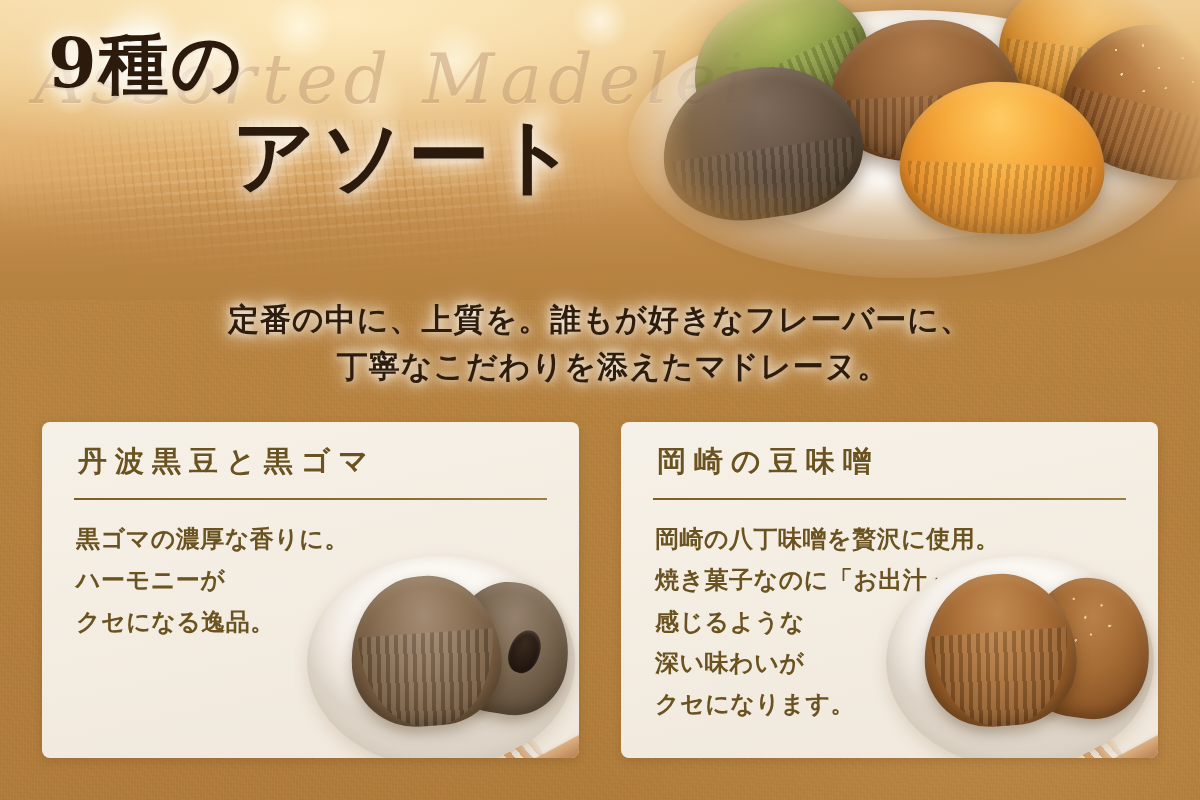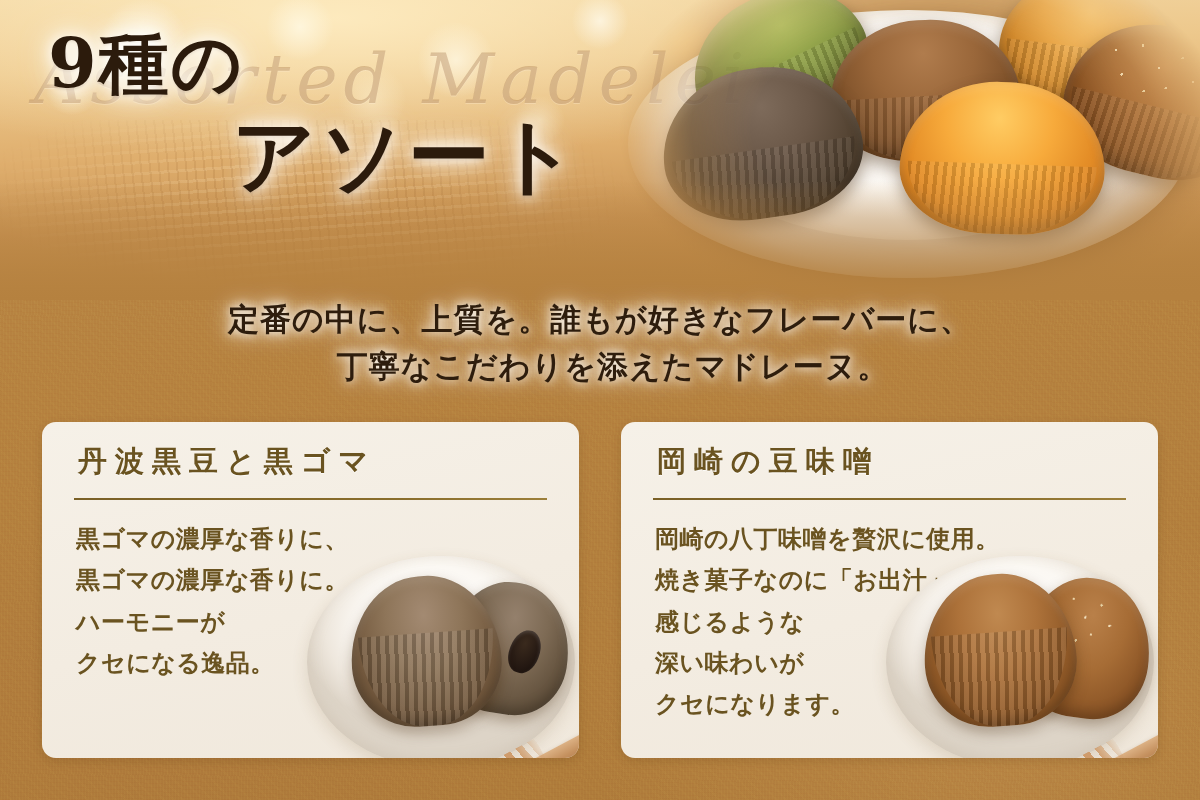--- a/index.html
+++ b/index.html
@@ -161,21 +161,21 @@
       0 0 28px rgba(255,250,235,.55);
   }
   .subtitle span{ display:block; }
   .subtitle .s2{ padding-left:26px; }
 
   
   .cards{ position:absolute; left:42px; top:422px; width:1116px; height:336px; display:flex; gap:42px; }
   .card{
     position:relative; width:537px; height:336px;
     background:linear-gradient(168deg,#f6f1e8 0%,#f3ece1 55%,#f0e8dc 100%);
-    border-radius:14px; overflow:hidden;
+    border-radius:8px; overflow:hidden;
     box-shadow:0 3px 10px rgba(80,46,14,.16);
     padding-left:47px;
   }
   .card-title{
     position:absolute; left:36px; top:20px;
     font-family:"DejaVu Serif","Liberation Serif",serif;
     font-weight:700; font-size:29px; letter-spacing:8px;
     color:#6a5320;
     text-shadow:0 1px 0 rgba(255,255,255,.7);
     white-space:nowrap;
@@ -297,21 +297,20 @@
     <span class="s1">定番の中に、上質を。誰もが好きなフレーバーに、</span>
     <span class="s2">丁寧なこだわりを添えたマドレーヌ。</span>
   </div>
 
   <div class="cards">
 
     <div class="card">
       <div class="card-title">丹波黒豆と黒ゴマ</div>
       <div class="card-rule"></div>
       <div class="card-body">
-        <span>黒ゴマの濃厚な香りに、</span>
         <span>黒ゴマの濃厚な香りに。</span>
         <span>ハーモニーが</span>
         <span>クセになる逸品。</span>
       </div>
       <div class="card-photo">
         <div class="card-plate"></div>
         <div class="cm cs-back">
           <div class="dome"></div>
             <div class="bean"></div>
         </div>

